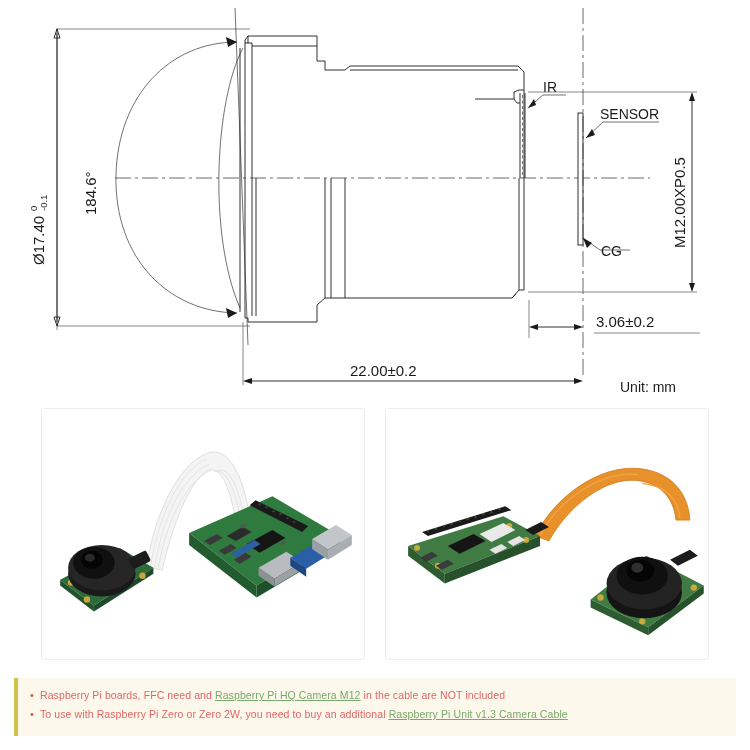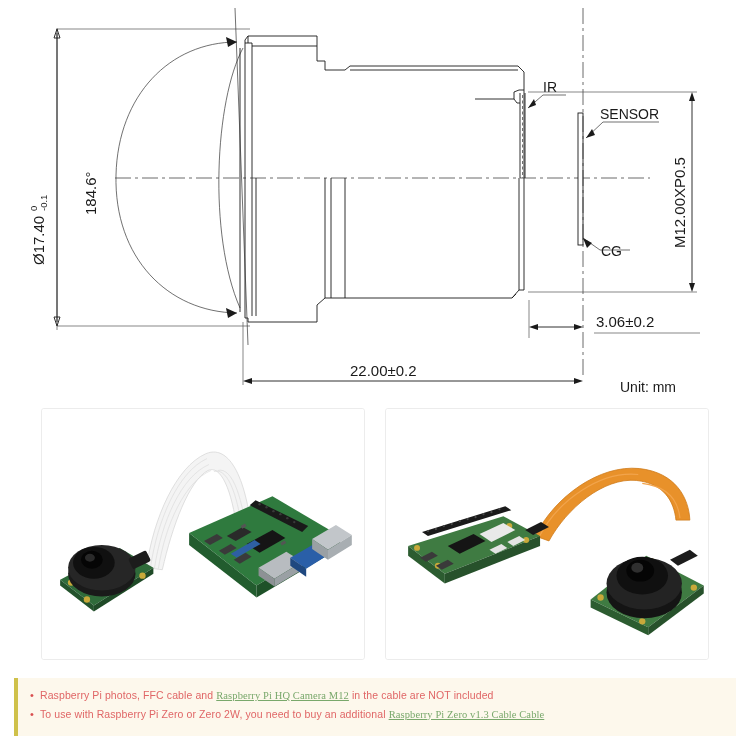--- a/index.html
+++ b/index.html
@@ -94,21 +94,20 @@
     left: -10px;
     top: 0;
     color: #d94f4f;
     font-size: 11px;
     line-height: 19px;
   }
   .notice-link {
     color: #79a86b;
     text-decoration: underline;
     cursor: pointer;
-    font-family: Liberation Serif, serif;
   }
 
   
   .dim-text {
     font-family: "Liberation Sans", sans-serif;
     font-size: 15px;
     fill: #1a1a1a;
   }
   .dim-text-small {
     font-family: "Liberation Sans", sans-serif;
@@ -436,21 +435,21 @@
 
           <path d="M 286 152 L 306 142 L 314 148 L 294 158 Z" fill="#1c1c1c"></path>
         </g>
       </svg>
     </div>
   </div>
 
   <div id="notice-box">
     <ul class="notice-list">
       <li class="notice-item">
-        <span class="bullet">•</span><span>Raspberry Pi photos, FFC cable and </span><a class="notice-link">Raspberry Pi HQ Camera M12</a><span> in the cable are NOT included</span>
+        <span class="bullet">•</span><span>Raspberry Pi boards, FFC need and </span><a class="notice-link">Raspberry Pi HQ Camera M12</a><span> in the cable are NOT included</span>
       </li>
       <li class="notice-item">
-        <span class="bullet">•</span><span>To use with Raspberry Pi Zero or Zero 2W, you need to buy an additional </span><a class="notice-link">Raspberry Pi Zero v1.3 Cable Cable</a><span></span>
+        <span class="bullet">•</span><span>To use with Raspberry Pi Zero or Zero 2W, you need to buy an additional </span><a class="notice-link">Raspberry Pi Unit v1.3 Camera Cable</a><span></span>
       </li>
     </ul>
   </div>
 
 </div>
 
 </body></html>

